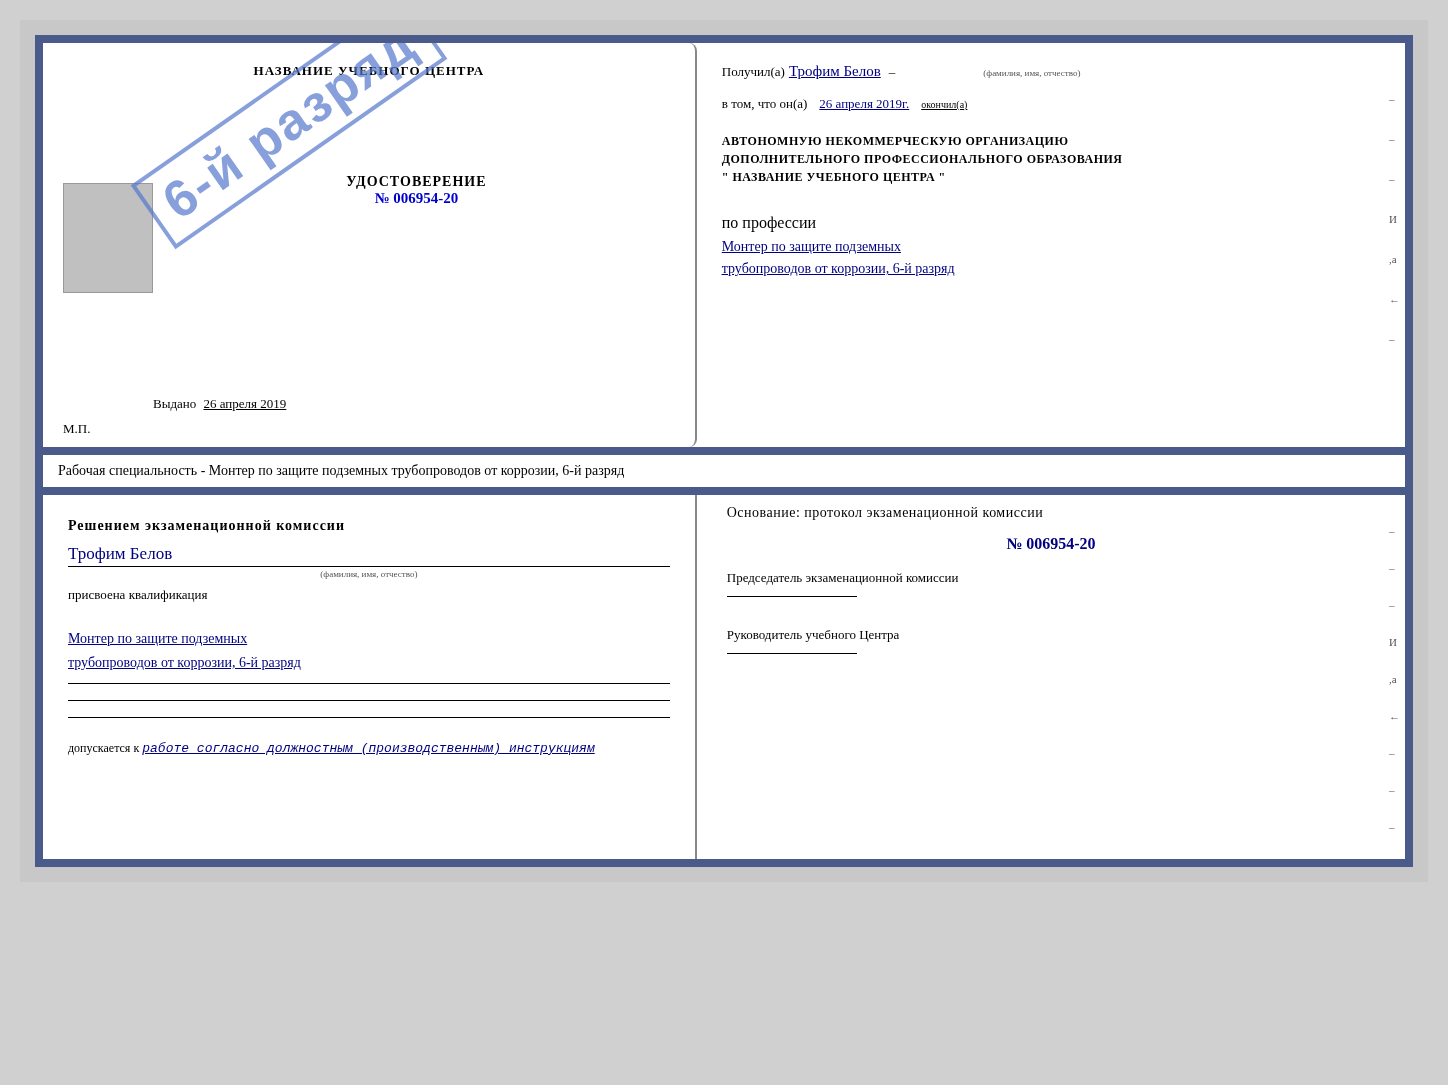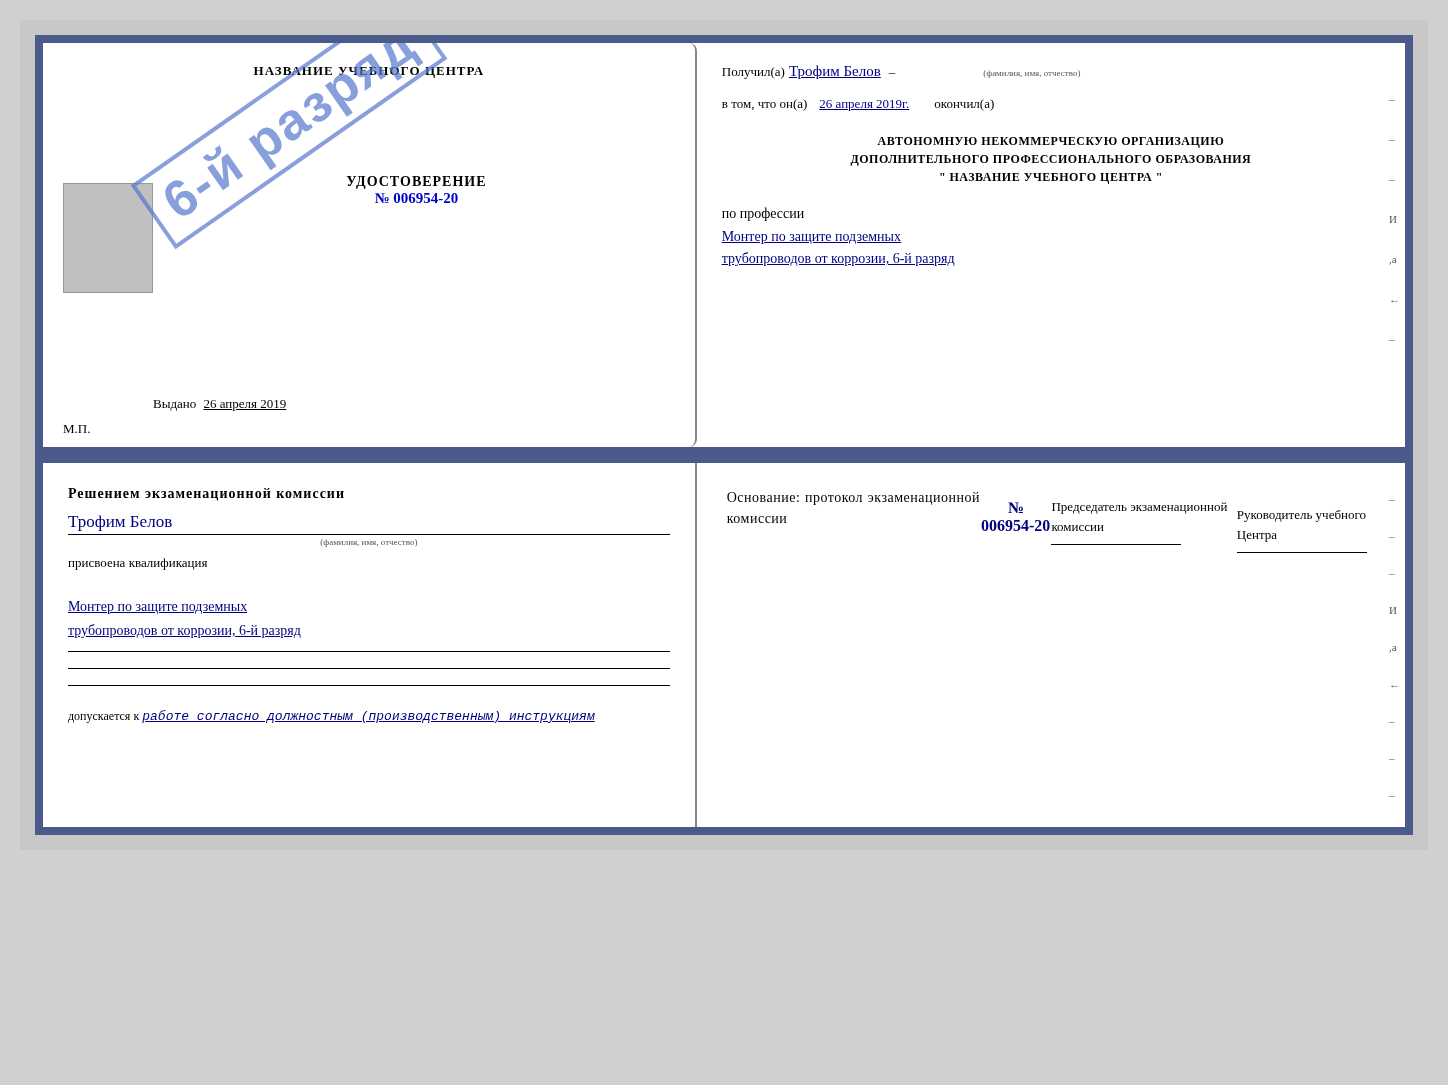--- a/index.html
+++ b/index.html
@@ -140,30 +140,29 @@
 
     .date-handwritten {
       font-family: 'Segoe Script', 'Comic Sans MS', cursive;
       color: #000080;
       font-size: 13px;
       text-decoration: underline;
     }
 
     .org-text {
       font-size: 12px;
-      text-align: center;
       line-height: 1.5;
       margin: 8px 0;
       font-weight: bold;
       letter-spacing: 0.5px;
     }
 
     .profession-label {
-      font-size: 14px;
-      margin-top: 12px;
+      font-size: 16px;
+      margin-top: 20px;
     }
 
     .profession-handwritten {
       font-family: 'Segoe Script', 'Comic Sans MS', cursive;
       color: #000080;
       font-size: 14px;
       line-height: 1.6;
       text-decoration: underline;
       display: block;
       margin-top: 4px;
@@ -204,22 +203,23 @@
     .cert-bottom-left {
       width: 48%;
       border-right: 2px solid #888;
       padding: 20px 25px;
       display: flex;
       flex-direction: column;
     }
 
     .cert-bottom-right {
       width: 52%;
-      padding: 24px 30px;
-      display: flex;
+      padding: 7px 30px;
+      display: flex;
+      flex-direction: column;
       position: relative;
     }
 
     .decision-text {
       font-size: 13px;
       letter-spacing: 0.5px;
       line-height: 1.5;
       font-weight: normal;
       text-align: justify;
     }
@@ -353,21 +353,21 @@
         <span style="font-size:13px;">Получил(а)</span>
         <span class="handwritten">Трофим Белов</span>
         <span style="font-size:13px; margin-left:4px;">–</span>
         <br>
         <span class="small-label" style="margin-left:80px;">(фамилия, имя, отчество)</span>
       </div>
 
       <div class="received-line" style="margin-top:8px;">
         <span style="font-size:13px;">в том, что он(а)</span>
         <span class="date-handwritten" style="margin-left:8px;">26 апреля 2019г.</span>
-        <span style="font-size:13px; margin-left:21px;">окончил(а)</span>
+        <span style="font-size:10px; margin-left:8px;text-decoration:underline;">окончил(а)</span>
       </div>
 
       <div class="org-text" style="margin-top:12px;">
         <div>АВТОНОМНУЮ НЕКОММЕРЧЕСКУЮ ОРГАНИЗАЦИЮ</div>
         <div>ДОПОЛНИТЕЛЬНОГО ПРОФЕССИОНАЛЬНОГО ОБРАЗОВАНИЯ</div>
         <div>"  НАЗВАНИЕ УЧЕБНОГО ЦЕНТРА  "</div>
       </div>
 
       <div class="profession-label">по профессии</div>
       <span class="profession-handwritten">
@@ -380,20 +380,21 @@
           <span>–</span>
           <span>–</span>
           <span>И</span>
           <span>,а</span>
           <span>←</span>
           <span>–</span>
       </div>
     </div>
   </div>
 
+  <div class="between-text">Рабочая специальность - Монтер по защите подземных трубопроводов от коррозии, 6-й разряд</div>
 
   <div class="cert-bottom">
 
     <div class="cert-bottom-left">
       <div class="decision-text" style="font-size:14px; letter-spacing:1px; font-weight:700;">Решением экзаменационной комиссии</div>
 
       <span class="bottom-name">Трофим Белов</span>
       <span class="small-sub">(фамилия, имя, отчество)</span>
 
       <div class="kvalif-label">присвоена квалификация</div>

